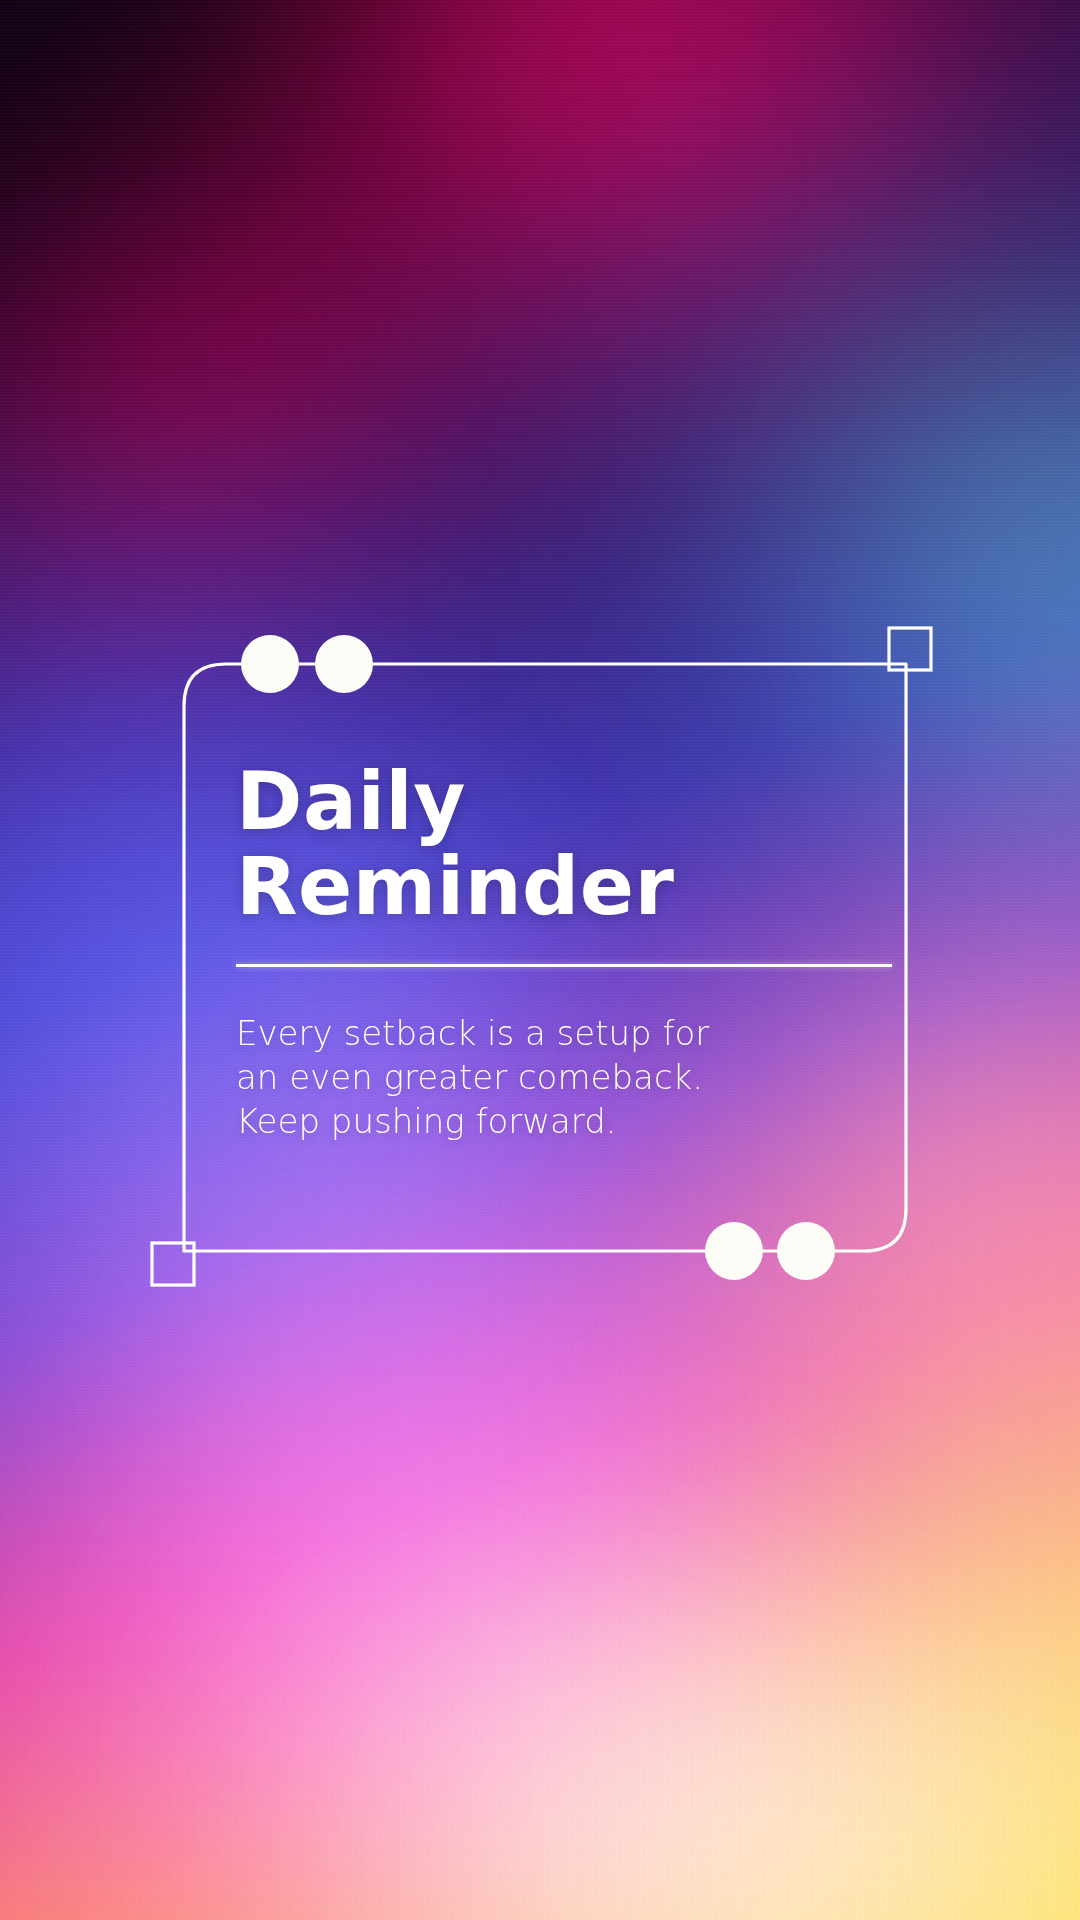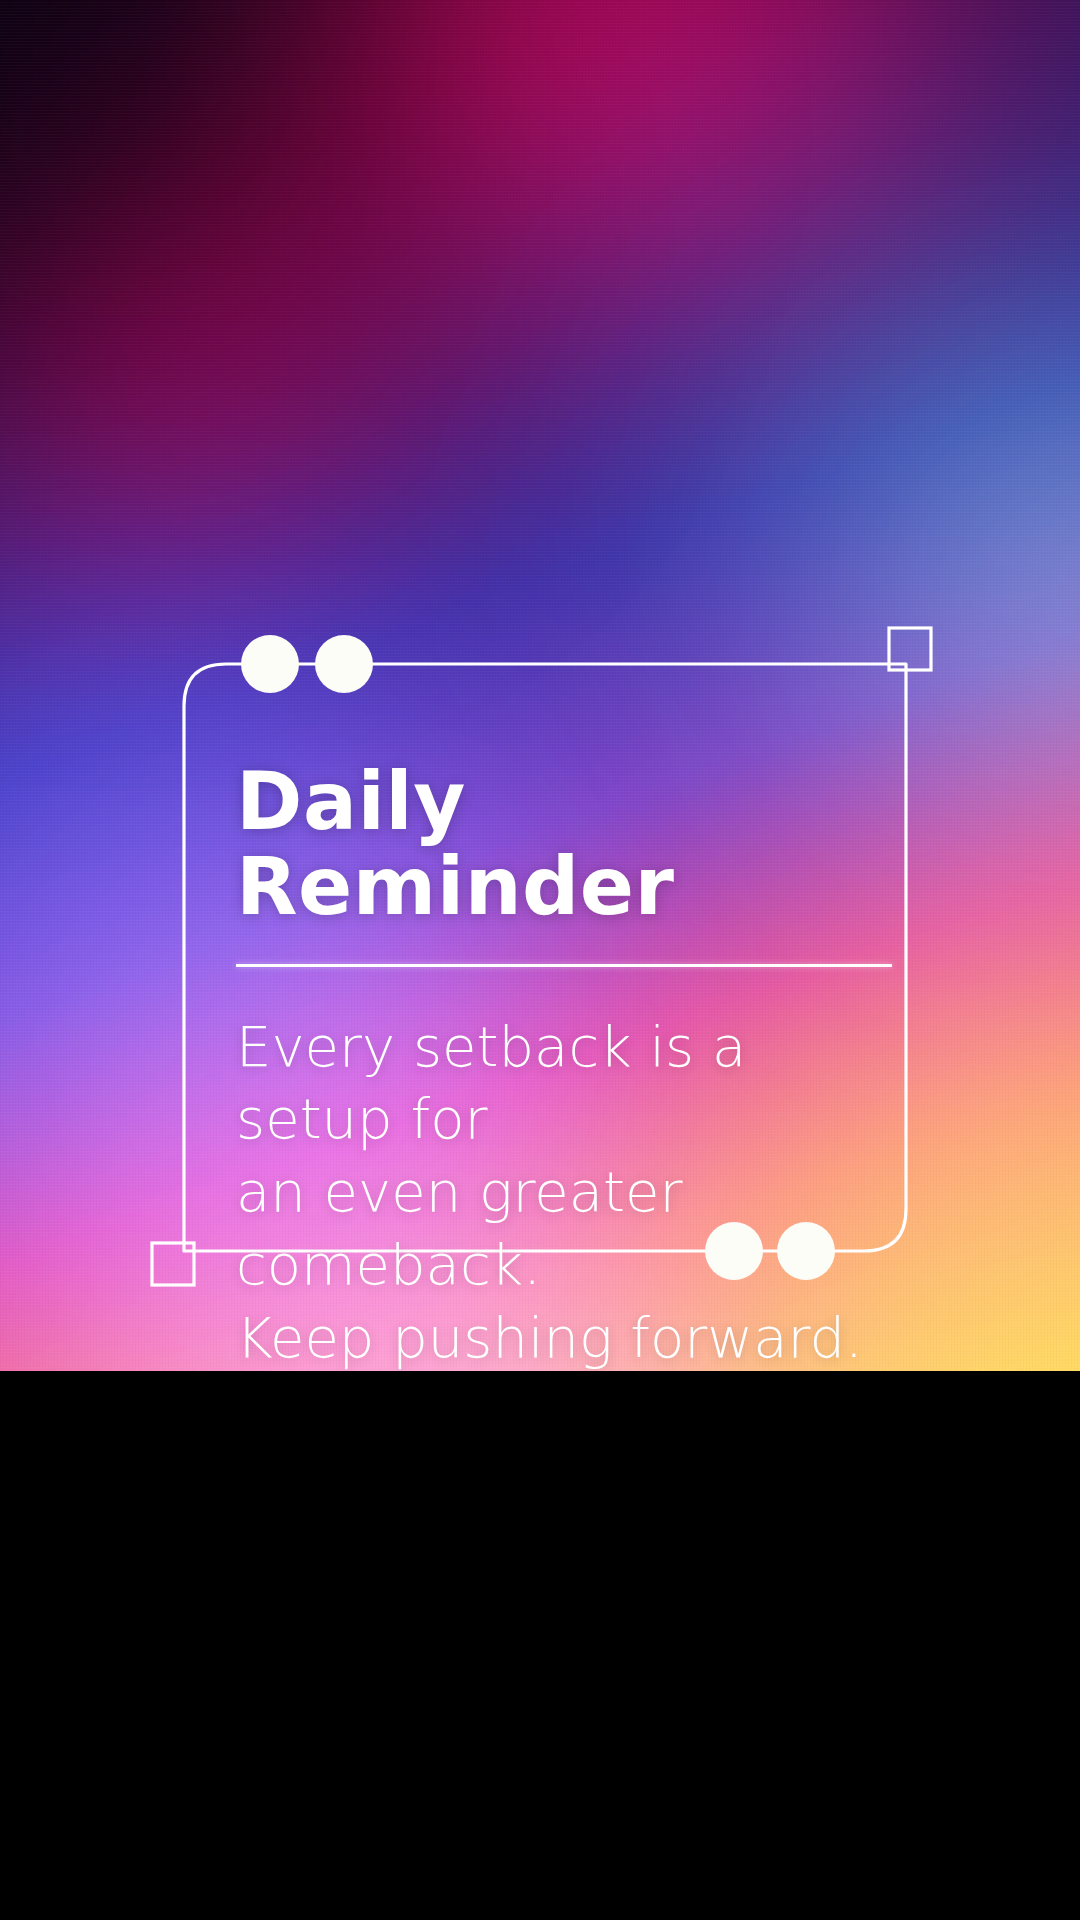--- a/index.html
+++ b/index.html
@@ -4,21 +4,21 @@
 <style>
   html, body {
     margin: 0;
     padding: 0;
     background: #000;
   }
 
   #stage {
     position: relative;
     width: 1080px;
-    height: 1371px;
+    height: 1920px;
     overflow: hidden;
     font-family: "DejaVu Sans", "Liberation Sans", sans-serif;
   }
 
   
   .bg-base {
     position: absolute;
     inset: 0;
     background: linear-gradient(160deg,
                 #14031c 0%,
@@ -170,21 +170,21 @@
     margin: 34px 0 0 0;
     width: 656px;
     height: 3px;
     background: #ffffff;
     border: 0;
     box-shadow: 0 0 6px rgba(255,255,255,0.45);
   }
 
   .body {
     margin: 44px 0 0 0;
-    font-size: 56px;
+    font-size: 34px;
     line-height: 1.30;
     font-weight: 300;
     color: #ffffff;
     font-family: "DejaVu Sans", "Liberation Sans", sans-serif;
     text-shadow: 0 2px 12px rgba(0,0,0,0.20);
     white-space: pre-line;
   }
 </style>
 </head>
 <body>

